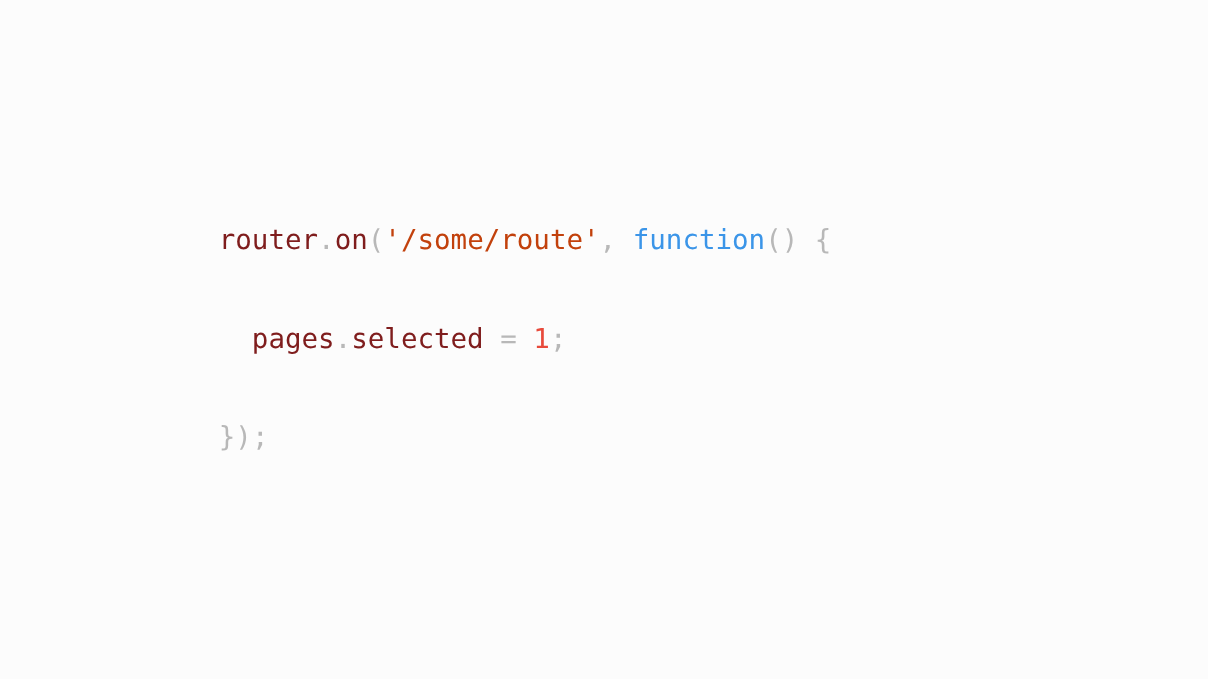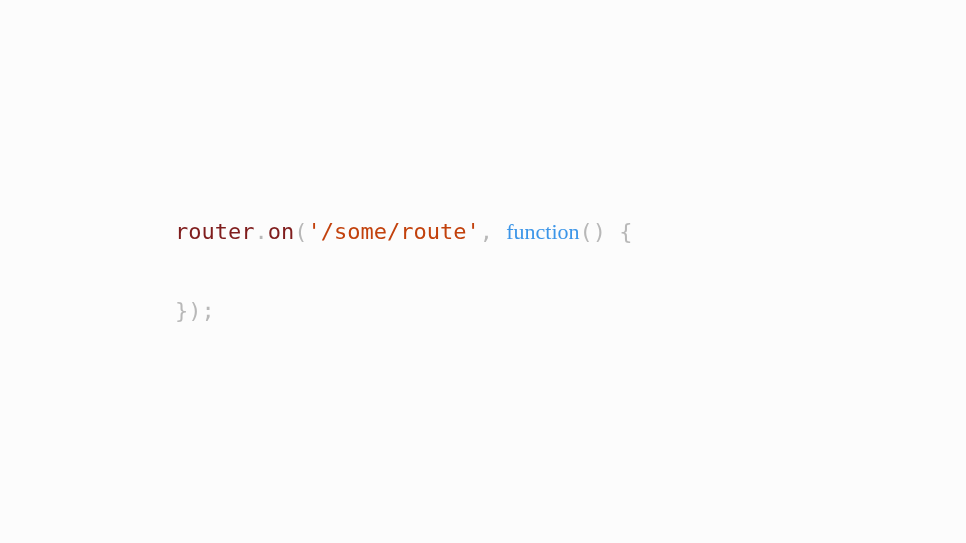--- a/index.html
+++ b/index.html
@@ -17,23 +17,24 @@
       display: flex;
       align-items: center;
       padding-left: 175px;
     }
     .code-block {
       white-space: pre;
     }
     .token-default { color: #7f1d1d; }
     .token-punct { color: #b8b8b8; }
     .token-string { color: #c2410c; }
-    .token-keyword { color: #3b95e8; font-family: Liberation Serif, serif; }
+    .token-keyword { color: #3b95e8; }
     .token-number { color: #e84a3b; }
     .indent { display: inline-block; width: 2ch; }
   </style>
 </head>
 <body>
 
 <div class="code-block">
 <div><span class="token-default">router</span><span class="token-punct">.</span><span class="token-default">on</span><span class="token-punct">(</span><span class="token-string">'/some/route'</span><span class="token-punct">,</span><span> </span><span class="token-keyword">function</span><span class="token-punct">()</span><span> </span><span class="token-punct">{</span></div>
+<div><span class="indent"></span><span class="token-default">pages</span><span class="token-punct">.</span><span class="token-default">selected</span><span> </span><span class="token-punct">=</span><span> </span><span class="token-number">1</span><span class="token-punct">;</span></div>
 <div><span class="token-punct">}</span><span class="token-punct">)</span><span class="token-punct">;</span></div>
 </div>
 
 </body></html>

